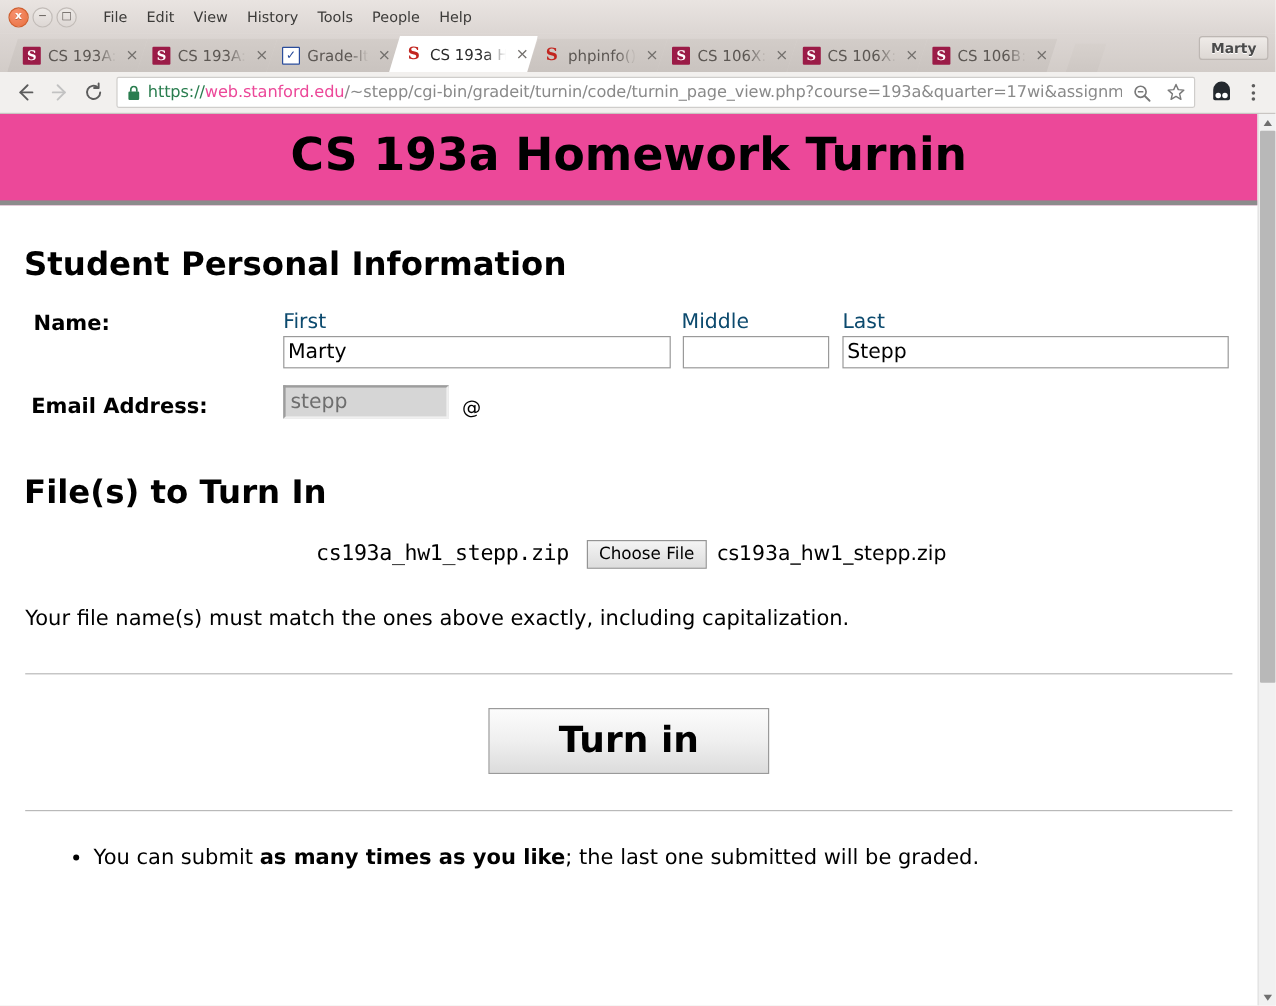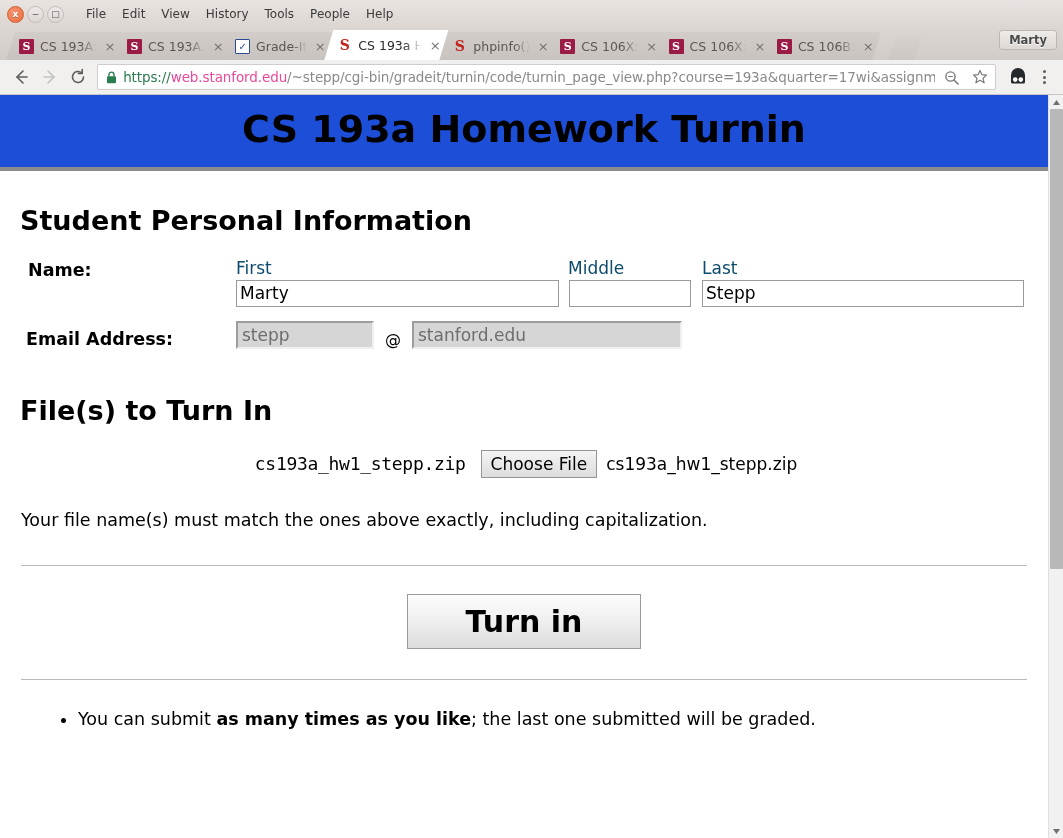--- a/index.html
+++ b/index.html
@@ -241,21 +241,21 @@
 
   .page {
     width: 1048px;
     height: 743px;
     position: relative;
     background: #ffffff;
     font-family: "DejaVu Sans", sans-serif;
   }
 
   .page-banner {
-    background: #1d4ed8;
+    background: #ec4899;
     border-bottom: 4px solid #8c8c8c;
     padding: 14px 0 16px 0;
     text-align: center;
   }
   .page-banner h1 {
     font-size: 38px;
     font-weight: bold;
     color: #000000;
     letter-spacing: 0px;
     line-height: 1.1;
@@ -361,21 +361,21 @@
   }
   .file-name-mono {
     font-family: "DejaVu Sans Mono", monospace;
     font-size: 18px;
     color: #000;
     margin-right: 15px;
     letter-spacing: -0.3px;
   }
   .choose-file-btn {
     font-family: "DejaVu Sans", sans-serif;
-    font-size: 17px;
+    font-size: 14px;
     padding: 3px 9px;
     background: linear-gradient(to bottom, #f4f4f4, #dddddd);
     border: 1px solid #949494;
     color: #000;
     cursor: pointer;
   }
   .chosen-file {
     font-size: 17px;
     color: #000;
     margin-left: 9px;
@@ -602,21 +602,20 @@
             <input class="txt in-first" type="text" value="Marty" style="">
             <input class="txt in-middle" type="text" value="" style="">
             <input class="txt in-last" type="text" value="Stepp" style="">
           </div>
         </div>
 
         <div class="row-email">
           <span class="lbl-email">Email Address:</span>
           <input class="disabled-txt in-email-user" type="text" disabled="" value="stepp" style="">
           <span class="at-sign">@</span>
-          <input class="disabled-txt in-email-domain" type="text" disabled="" style="width: 270px;" value="stanford.edu">
         </div>
 
         <h2 class="section" style="margin-top:46px;margin-bottom:24px">File(s) to Turn In</h2>
 
         <div class="file-row">
           <span class="file-name-mono">cs193a_hw1_stepp.zip</span>
           <button class="choose-file-btn">Choose File</button>
           <span class="chosen-file">cs193a_hw1_stepp.zip</span>
         </div>
 

